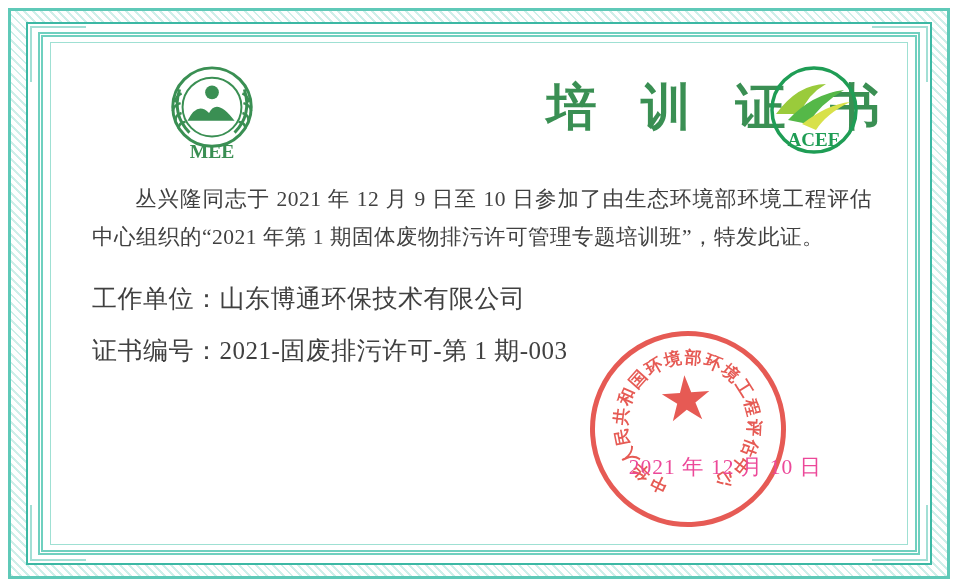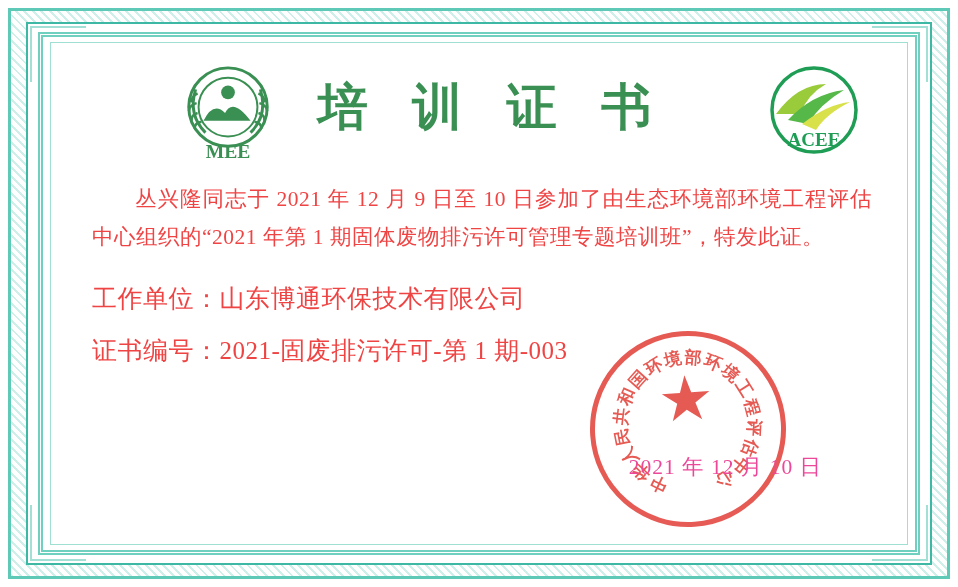--- a/index.html
+++ b/index.html
@@ -75,47 +75,47 @@
     width: 834px; height: 483px;
   }
 
   
   .header {
     position: relative;
     height: 118px;
   }
   .logo-mee {
     position: absolute;
-    left: 112px; top: 8px;
+    left: 96px; top: 8px;
     width: 108px; height: 104px;
   }
   .logo-acee {
     position: absolute;
     right: 26px; top: 12px;
     width: 112px; height: 96px;
   }
   .cert-title {
     position: absolute;
     left: 11px; right: 0; top: 22px;
-    text-align: center;
+    text-align: right;
     font-family: "Liberation Serif", serif;
     font-size: 50px;
     font-weight: bold;
     letter-spacing: 16px;
     color: #3a8f53;
     text-indent: 16px;
   }
 
   
   .body-block {
     position: absolute;
     left: 30px;
     top: 128px;
     width: 780px;
-    color: #ef4444;
+    color: #404040;
   }
   .para {
     font-family: "Liberation Serif", serif;
     font-size: 21.5px;
     line-height: 38px;
     text-indent: 43px;
     letter-spacing: 0.5px;
     text-align: justify;
   }
   .field-row {

